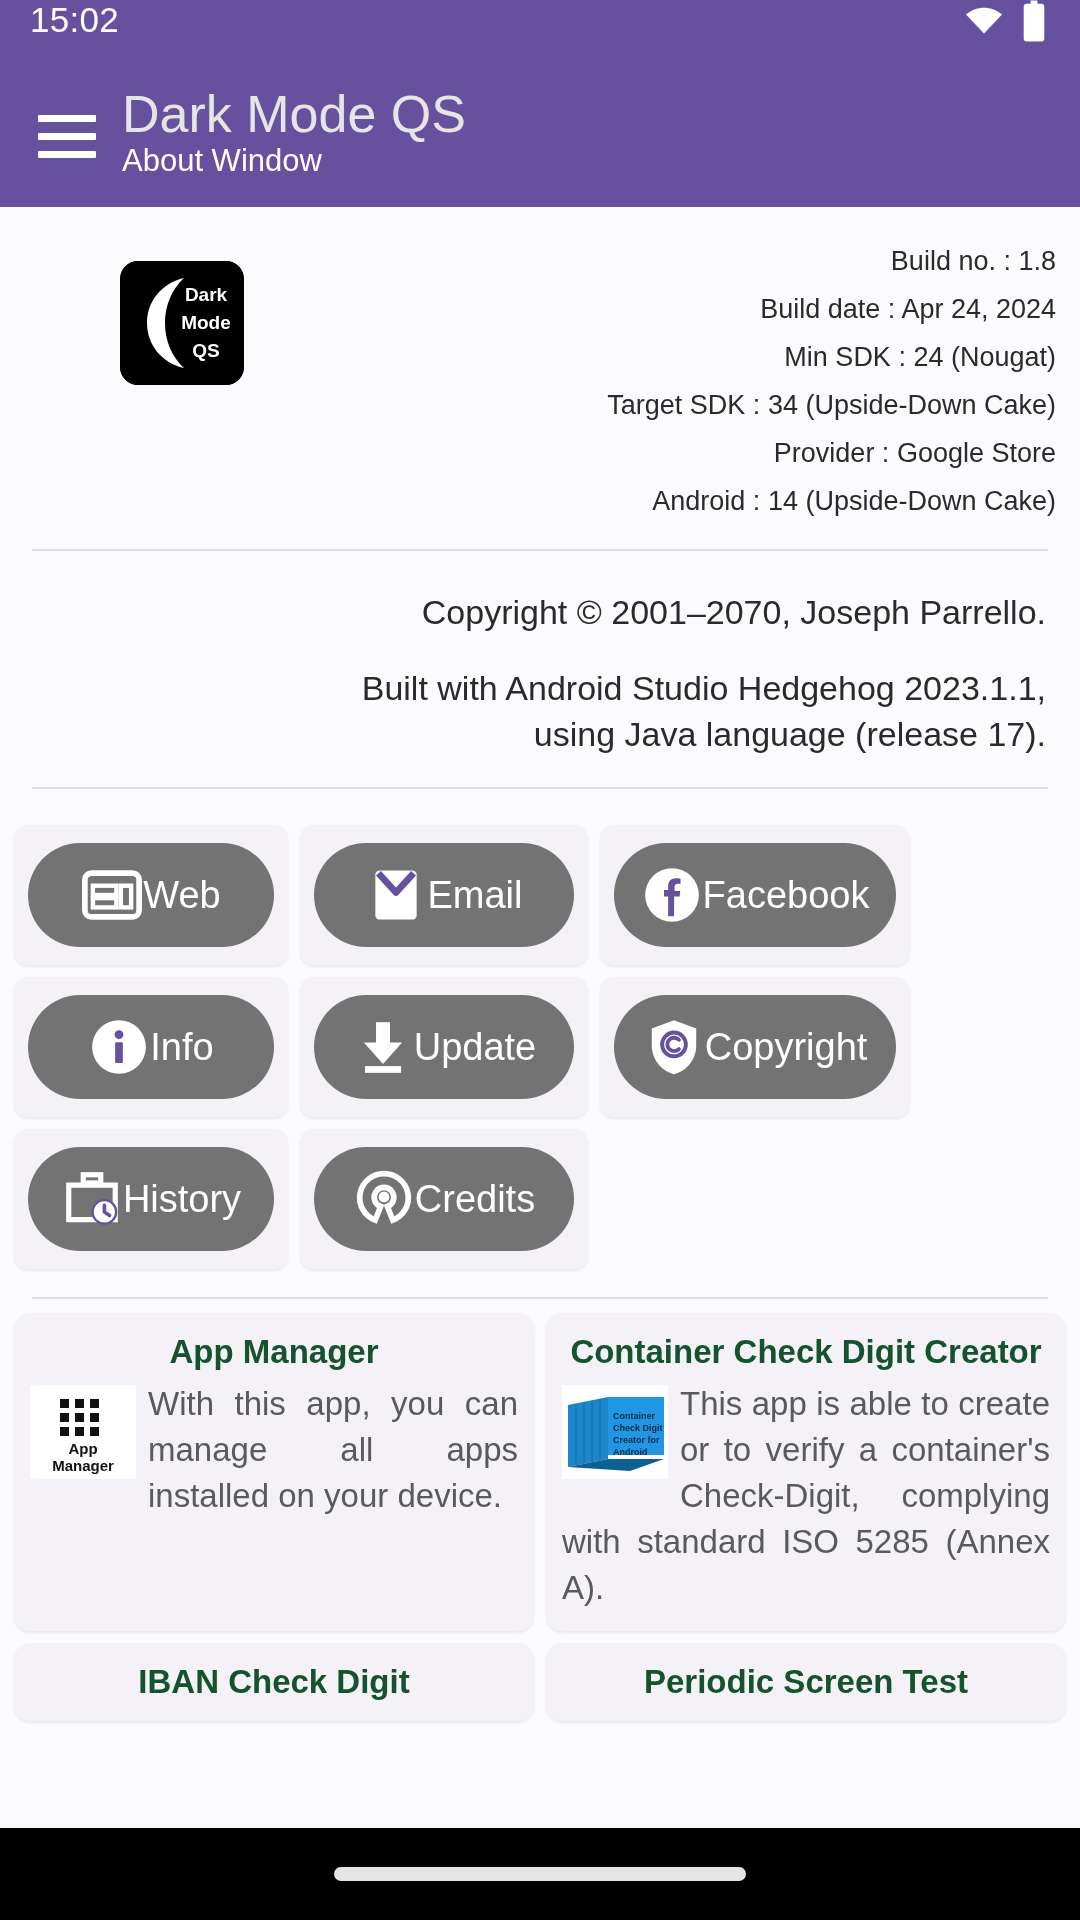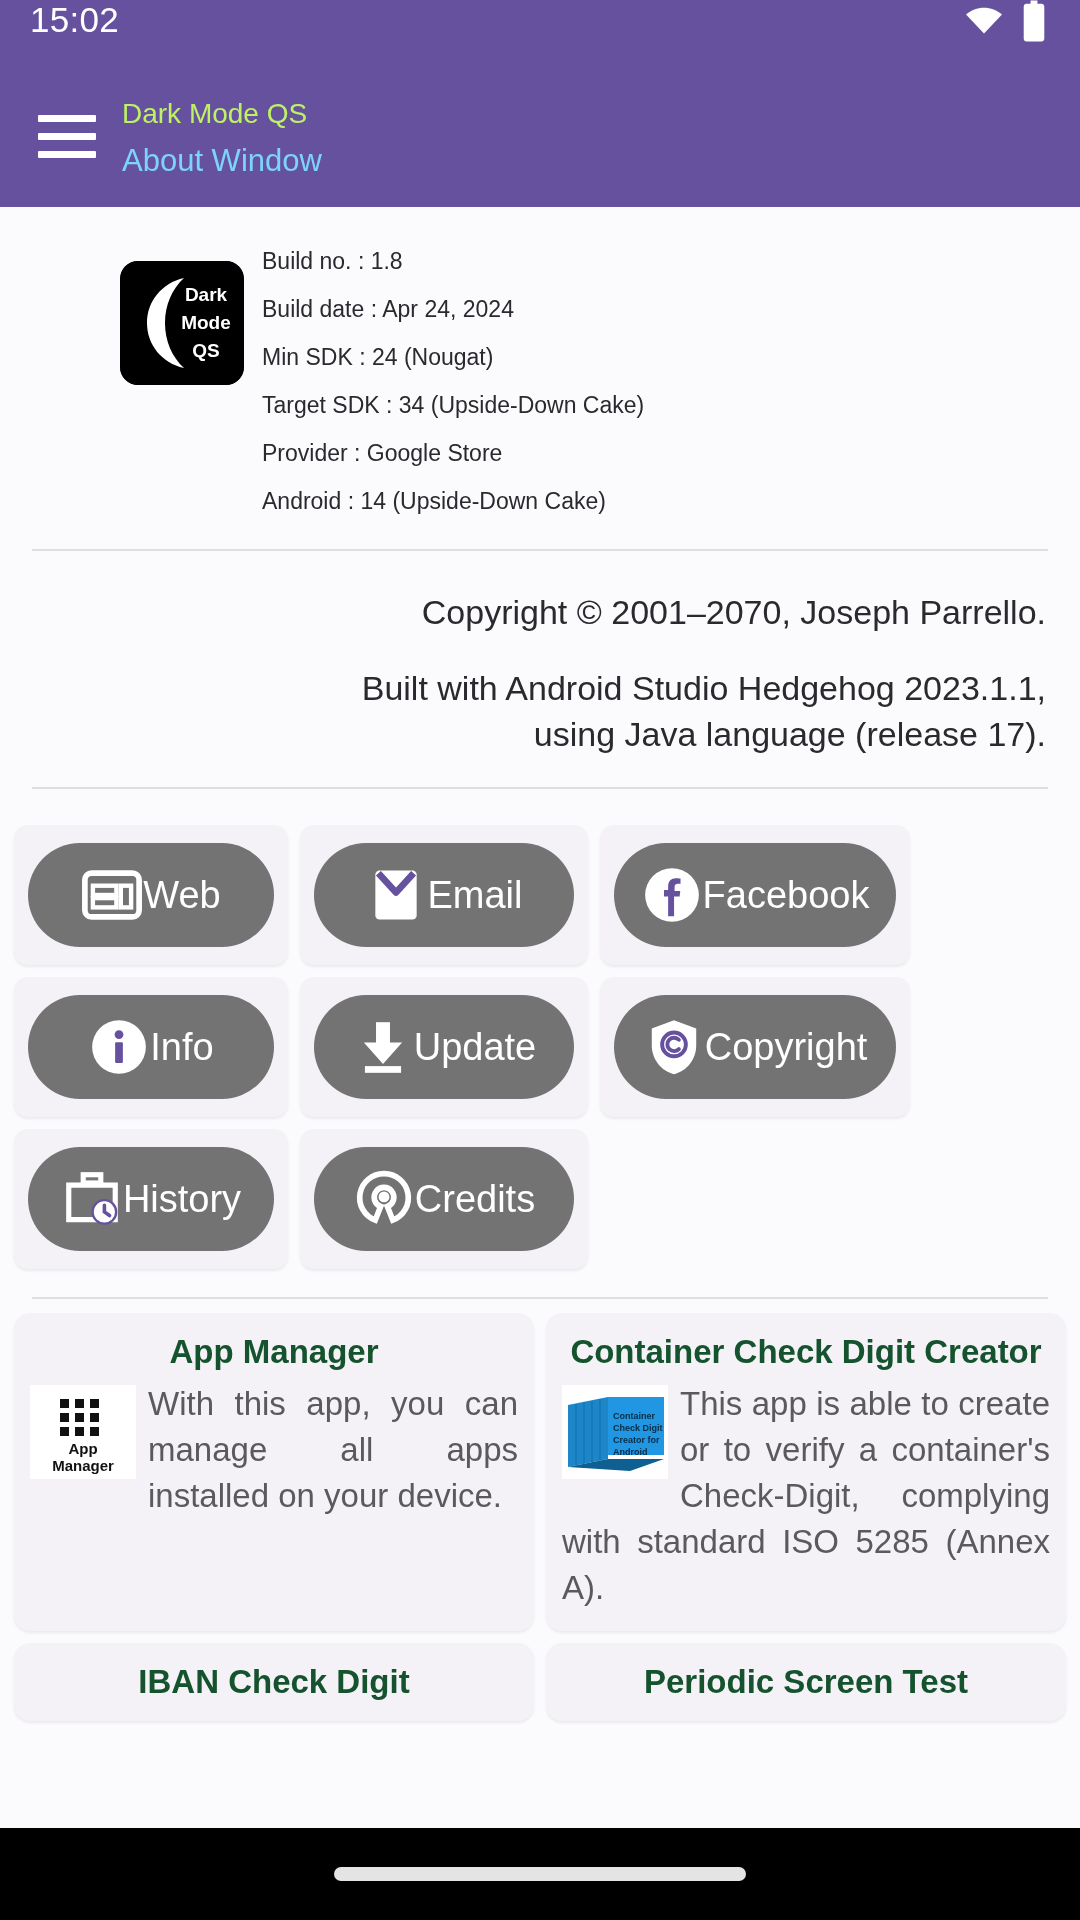--- a/index.html
+++ b/index.html
@@ -21,35 +21,35 @@
   .sysicons { display: flex; align-items: center; gap: 18px; }
 
   
   .appbar {
     background: #66519F; height: 145px;
     display: flex; align-items: center; padding: 0 0 0 38px;
   }
   .hamburger { width: 58px; display: flex; flex-direction: column; gap: 11px; margin-right: 26px; margin-top: 4px; }
   .hamburger i { display: block; height: 7px; background: #fff; border-radius: 1px; }
   .titles { display: flex; flex-direction: column; justify-content: center; }
-  .apptitle { color: #bef264; font-size: 28px; line-height: 52px; }
-  .appsub { color: #7dd3fc; font-size: 31px; line-height: 42px; }
+  .apptitle { color: #e5e5e5; font-size: 52px; line-height: 52px; }
+  .appsub { color: #ffffff; font-size: 31px; line-height: 42px; }
 
   
   .content { padding: 0; }
 
   
   .inforow { display: flex; align-items: flex-start; padding: 24px 24px 0 24px; }
   .appicon {
     width: 124px; height: 124px; background: #000; border-radius: 18px;
     margin: 30px 18px 0 96px; flex: 0 0 auto; position: relative; overflow: hidden;
   }
   .infolist { flex: 1; padding-top: 6px; }
   .infoline {
-    text-align: left; font-size: 23px; line-height: 48px; color: #2A2A2E;
+    text-align: right; font-size: 27px; line-height: 48px; color: #2A2A2E;
     white-space: nowrap;
   }
   .infoline .lbl { }
   .infoline .val { }
 
   .divider { height: 2px; background: #DFDCE3; margin: 24px 32px; }
 
   .copyblock { text-align: right; padding: 14px 34px 6px; }
   .copyline { font-size: 34px; line-height: 46px; color: #2A2A2E; }
   .copyspacer { height: 30px; }

